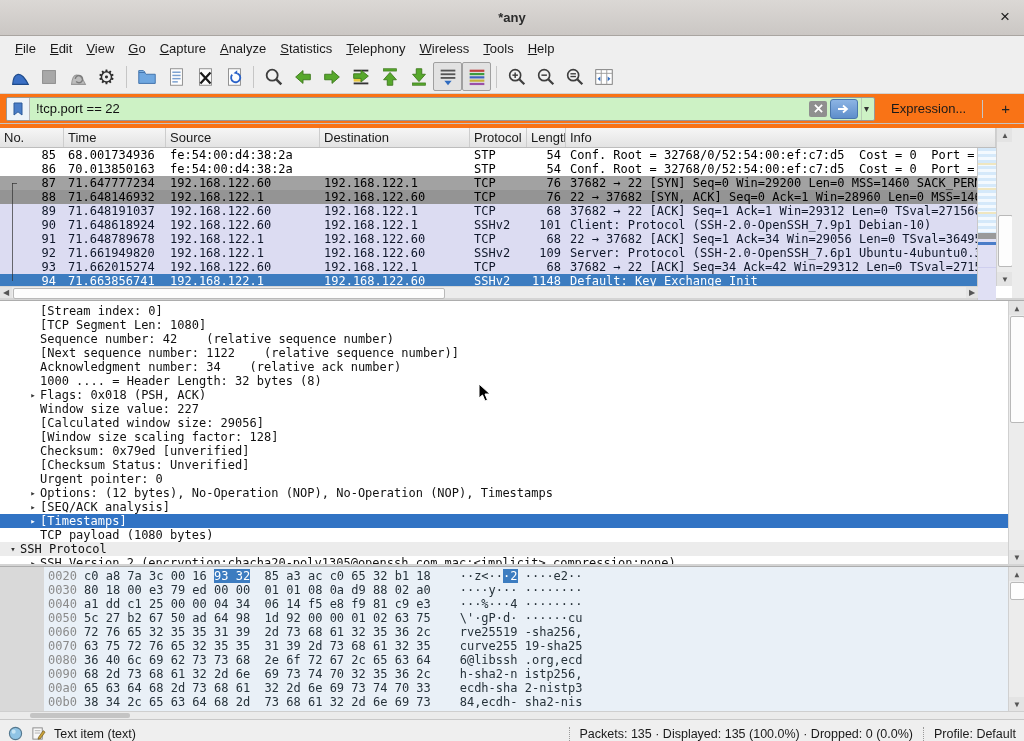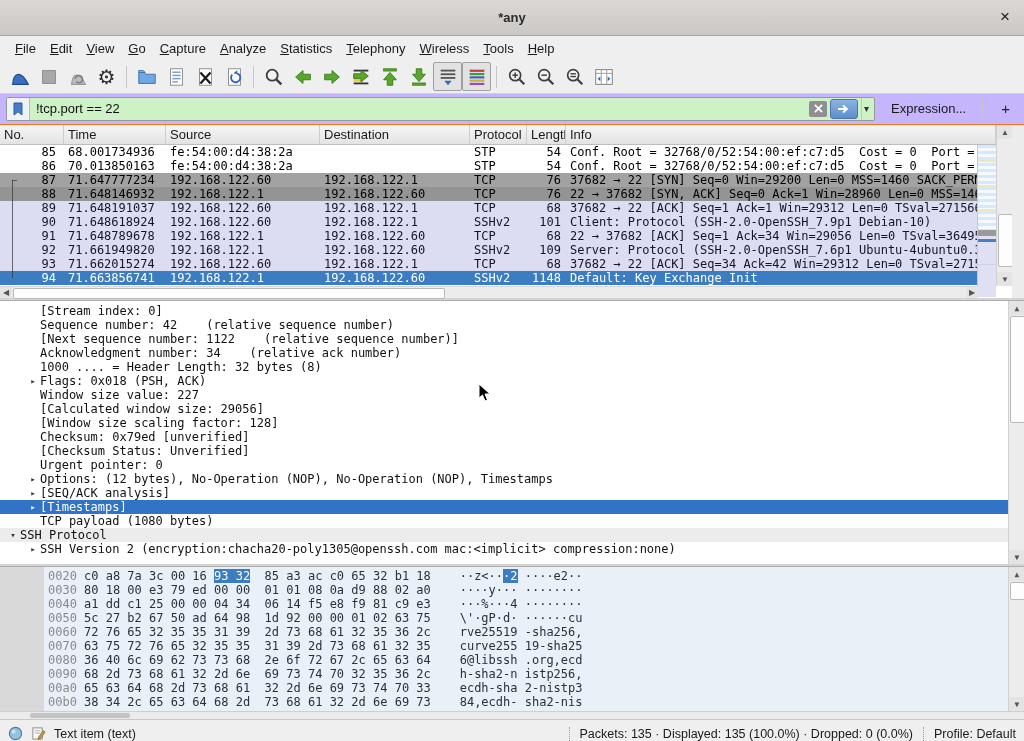--- a/index.html
+++ b/index.html
@@ -19,39 +19,39 @@
   .menu-item{display:inline-block;padding:3px 7px;}
   .menu-item::first-letter{text-decoration:underline;}
   
   .toolbar{height:34px;background:#efefef;border-bottom:1px solid #d2d2d2;display:flex;align-items:center;
     padding-left:5px;box-sizing:border-box;}
   .tbtn{width:29px;height:29px;display:flex;align-items:center;justify-content:center;flex:none;}
   .tbtn.pressed{border:1px solid #a0a0a0;background:#e2e2e2;border-radius:2px;box-sizing:border-box;}
   .tsep{width:1px;height:22px;background:#c6c6c6;margin:0 5px;flex:none;}
   .gear-glyph{font-size:20px;color:#2e2e2e;line-height:1;}
   
-  .filterbar{height:30px;background:#c4b5fd;border-bottom:1px solid #c4c4c4;display:flex;align-items:center;
+  .filterbar{height:30px;background:#f97316;border-bottom:1px solid #c4c4c4;display:flex;align-items:center;
     padding:0 6px;box-sizing:border-box;gap:10px;}
   .filter-field{flex:1;height:22px;border:1px solid #989898;border-radius:2px;background:#cdf2c5;
     display:flex;align-items:center;overflow:hidden;}
   .bookmark-btn{width:22px;height:100%;background:#eef3f8;border-right:1px solid #b8b8b8;display:flex;
     align-items:center;justify-content:center;flex:none;}
   .filter-input{flex:1;border:none;outline:none;background:transparent;font-size:13px;color:#111;
     font-family:"Liberation Sans",sans-serif;padding:0 6px;}
   .filter-clear{width:18px;height:16px;background:#8f8f8f;border-radius:2px;display:flex;align-items:center;
     justify-content:center;margin-right:3px;flex:none;}
   .filter-apply{width:26px;height:18px;background:linear-gradient(#8cb4e4,#5e8ecb);border:1px solid #4a77ad;
     border-radius:3px;display:flex;align-items:center;justify-content:center;margin-right:3px;flex:none;}
   .filter-caret{font-size:10px;color:#333;padding:0 5px 0 2px;border-left:1px solid #b8cdb4;height:100%;
     display:flex;align-items:center;flex:none;}
   .expression-label{font-size:13px;color:#1a1a1a;padding:0 6px;}
   .filter-sep{width:1px;height:18px;background:#c6c6c6;}
   .add-filter-btn{font-size:15px;color:#222;padding:0 8px;}
   
-  .packetlist{height:174px;position:relative;background:#fff;border-top:1px solid #f97316;box-sizing:border-box;}
+  .packetlist{height:174px;position:relative;background:#fff;border-top:4px solid #f97316;box-sizing:border-box;}
   .pl-header{display:grid;grid-template-columns:64px 102px 154px 150px 57px 39px 1fr;height:20px;
     background:linear-gradient(#f6f6f6,#e3e3e3);border-bottom:1px solid #bdbdbd;box-sizing:border-box;
     font-size:13px;color:#1a1a1a;margin-right:28px;}
   .pl-header .hc{padding:2px 4px;border-right:1px solid #cdcdcd;overflow:hidden;white-space:nowrap;}
   .pl-rows{position:absolute;top:20px;left:0;width:978px;height:140px;overflow:hidden;
     font-family:"DejaVu Sans Mono",monospace;font-size:12px;}
   .prow{display:grid;grid-template-columns:64px 102px 154px 150px 57px 39px 1fr;height:14px;line-height:14px;white-space:pre;}
   .prow .c{overflow:hidden;}
   .c-no{text-align:right;padding-right:8px;position:relative;}
   .c-time,.c-src,.c-dst,.c-proto{padding-left:4px;}
@@ -334,20 +334,21 @@
     <div class="hs-thumb" style="left:13px;width:430px;"></div>
     <div class="hs-arrow hs-right">▶</div>
   </div>
 </div>
 
 <div class="splitter"></div>
 
 <div class="details">
   <div id="detail-lines">
       <div class="dline ind1"><span class="darr"></span><span class="dtext">[Stream index: 0]</span></div>
+      <div class="dline ind1"><span class="darr"></span><span class="dtext">[TCP Segment Len: 1080]</span></div>
       <div class="dline ind1"><span class="darr"></span><span class="dtext">Sequence number: 42    (relative sequence number)</span></div>
       <div class="dline ind1"><span class="darr"></span><span class="dtext">[Next sequence number: 1122    (relative sequence number)]</span></div>
       <div class="dline ind1"><span class="darr"></span><span class="dtext">Acknowledgment number: 34    (relative ack number)</span></div>
       <div class="dline ind1"><span class="darr"></span><span class="dtext">1000 .... = Header Length: 32 bytes (8)</span></div>
       <div class="dline ind1"><span class="darr">▸</span><span class="dtext">Flags: 0x018 (PSH, ACK)</span></div>
       <div class="dline ind1"><span class="darr"></span><span class="dtext">Window size value: 227</span></div>
       <div class="dline ind1"><span class="darr"></span><span class="dtext">[Calculated window size: 29056]</span></div>
       <div class="dline ind1"><span class="darr"></span><span class="dtext">[Window size scaling factor: 128]</span></div>
       <div class="dline ind1"><span class="darr"></span><span class="dtext">Checksum: 0x79ed [unverified]</span></div>
       <div class="dline ind1"><span class="darr"></span><span class="dtext">[Checksum Status: Unverified]</span></div>

